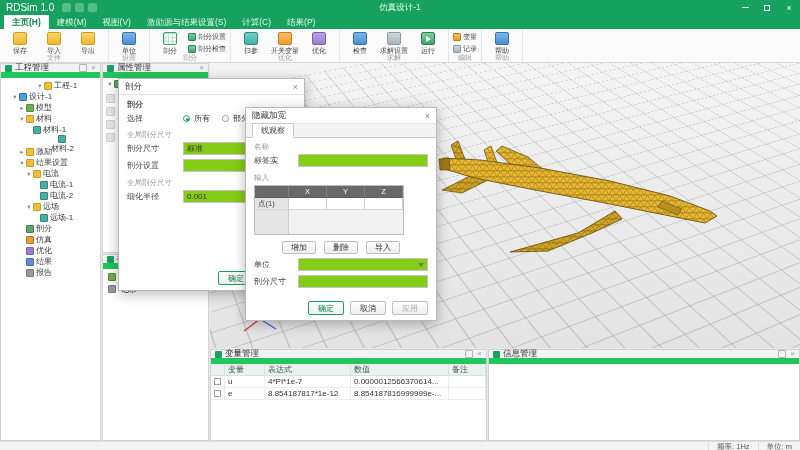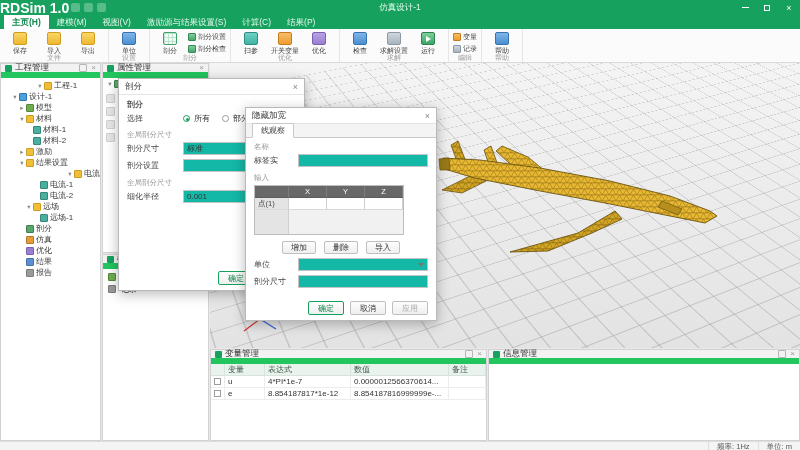--- a/index.html
+++ b/index.html
@@ -2,21 +2,21 @@
 <html><head>
 <meta charset="utf-8">
 <style>
   * { box-sizing: border-box; margin: 0; padding: 0; }
   html,body { width:800px; height:450px; overflow:hidden; }
   body { font-family:"Liberation Sans", sans-serif; font-size:9px; color:#333; background:#e9e9e9; }
   .app { position:relative; width:800px; height:450px; overflow:hidden; }
 
   
   .titlebar { position:absolute; left:0; top:0; right:0; height:15px; background:#17a15e; color:#fff; display:flex; align-items:center; z-index:50; }
-  .app-name { font-weight:bold; font-size:14px; padding:0 0; }
+  .app-name { font-weight:normal; font-size:10px; padding:0 6px; }
   .tb-mini { width:9px; height:9px; margin:0 2px; background:rgba(255,255,255,.28); border-radius:2px; }
   .tb-title { position:absolute; left:50%; transform:translateX(-50%); font-size:8.5px; color:#eafff3; }
   .tb-controls { margin-left:auto; display:flex; height:100%; }
   .tb-btn { width:22px; display:flex; align-items:center; justify-content:center; color:#fff; font-size:9px; }
   .ic-min { width:7px; height:1px; background:#fff; }
   .ic-max { width:6px; height:6px; border:1px solid #fff; }
 
   
   .menubar { position:absolute; left:0; top:15px; right:0; height:14px; background:#17a15e; display:flex; padding-left:4px; z-index:50; }
   .menu-tab { color:#e2f7ec; font-size:8.5px; line-height:14px; padding:0 8px; }
@@ -84,21 +84,21 @@
   .axes-svg { left:28px; top:228px; }
 
   
   .dlg { position:absolute; background:#fff; border:1px solid #b9b9b9; box-shadow:0 3px 12px rgba(0,0,0,.28); display:flex; flex-direction:column; }
   .dlg-hd { height:16px; display:flex; align-items:center; padding:0 6px; font-size:8.5px; color:#333; border-bottom:1px solid #e6e6e6; flex:none; }
   .dlg-x { margin-left:auto; color:#888; font-size:9px; line-height:10px; }
   .sec { margin:4px 8px 1px; font-size:8px; color:#555; font-weight:bold; }
   .grplab { margin:4px 8px 0; font-size:7.5px; color:#999; }
   .frow { display:flex; align-items:center; gap:4px; margin:2px 8px; font-size:8px; }
   .frow .lab { width:52px; color:#444; flex:none; }
-  .fld { flex:1; height:13px; border:1px solid #c4c4c4; background:#14b8a6; display:flex; align-items:center; padding:0 3px; font-size:8px; color:#333; }
+  .fld { flex:1; height:13px; border:1px solid #c4c4c4; background:#84cc16; display:flex; align-items:center; padding:0 3px; font-size:8px; color:#333; }
   .fld.sel::after { content:""; margin-left:auto; border-left:3px solid transparent; border-right:3px solid transparent; border-top:4px solid #777; }
   .radio { width:7px; height:7px; border:1px solid #9a9a9a; border-radius:50%; background:#fff; flex:none; }
   .radio.sel { border-color:#17a15e; position:relative; }
   .radio.sel::after { content:""; position:absolute; left:1.5px; top:1.5px; width:3px; height:3px; background:#17a15e; border-radius:50%; }
   .rl { margin-right:8px; }
   .dlg-ft { margin-top:auto; display:flex; justify-content:flex-end; gap:6px; padding:5px 8px; }
   .btn { height:14px; min-width:36px; padding:0 6px; border:1px solid #bfbfbf; background:linear-gradient(#fdfdfd,#efefef); border-radius:2px; font-size:8px; color:#333; display:flex; align-items:center; justify-content:center; }
   .btn.primary { border-color:#17a15e; color:#128a4e; }
   .btn.disabled { color:#ababab; }
   .tabstrip { display:flex; align-items:flex-end; height:14px; background:#f4f4f4; border-bottom:1px solid #c9c9c9; padding-left:6px; flex:none; }
@@ -298,36 +298,36 @@
         <div class="trow" style="padding-left: 17px;">
           <span class="texp">▾</span>
           <span class="ticon tc-folder"></span>
           <span>材料</span>
         </div>
         <div class="trow" style="padding-left: 24px;">
           <span class="texp"></span>
           <span class="ticon tc-item"></span>
           <span>材料-1</span>
         </div>
-        <div class="trow" style="padding-left: 24px;">
+        <div class="trow" style="padding-left: 24px; flex-direction: column;">
           <span class="texp"></span>
           <span class="ticon tc-item"></span>
           <span>材料-2</span>
         </div>
         <div class="trow" style="padding-left: 17px;">
           <span class="texp">▸</span>
           <span class="ticon tc-folder"></span>
           <span>激励</span>
         </div>
         <div class="trow" style="padding-left: 17px;">
           <span class="texp">▾</span>
           <span class="ticon tc-folder"></span>
           <span>结果设置</span>
         </div>
-        <div class="trow" style="padding-left: 24px; justify-content: flex-end;">
+        <div class="trow" style="padding-left: 24px;">
           <span class="texp">▾</span>
           <span class="ticon tc-folder"></span>
           <span>电流</span>
         </div>
         <div class="trow" style="padding-left: 31px;">
           <span class="texp"></span>
           <span class="ticon tc-item"></span>
           <span>电流-1</span>
         </div>
         <div class="trow" style="padding-left: 31px;">

